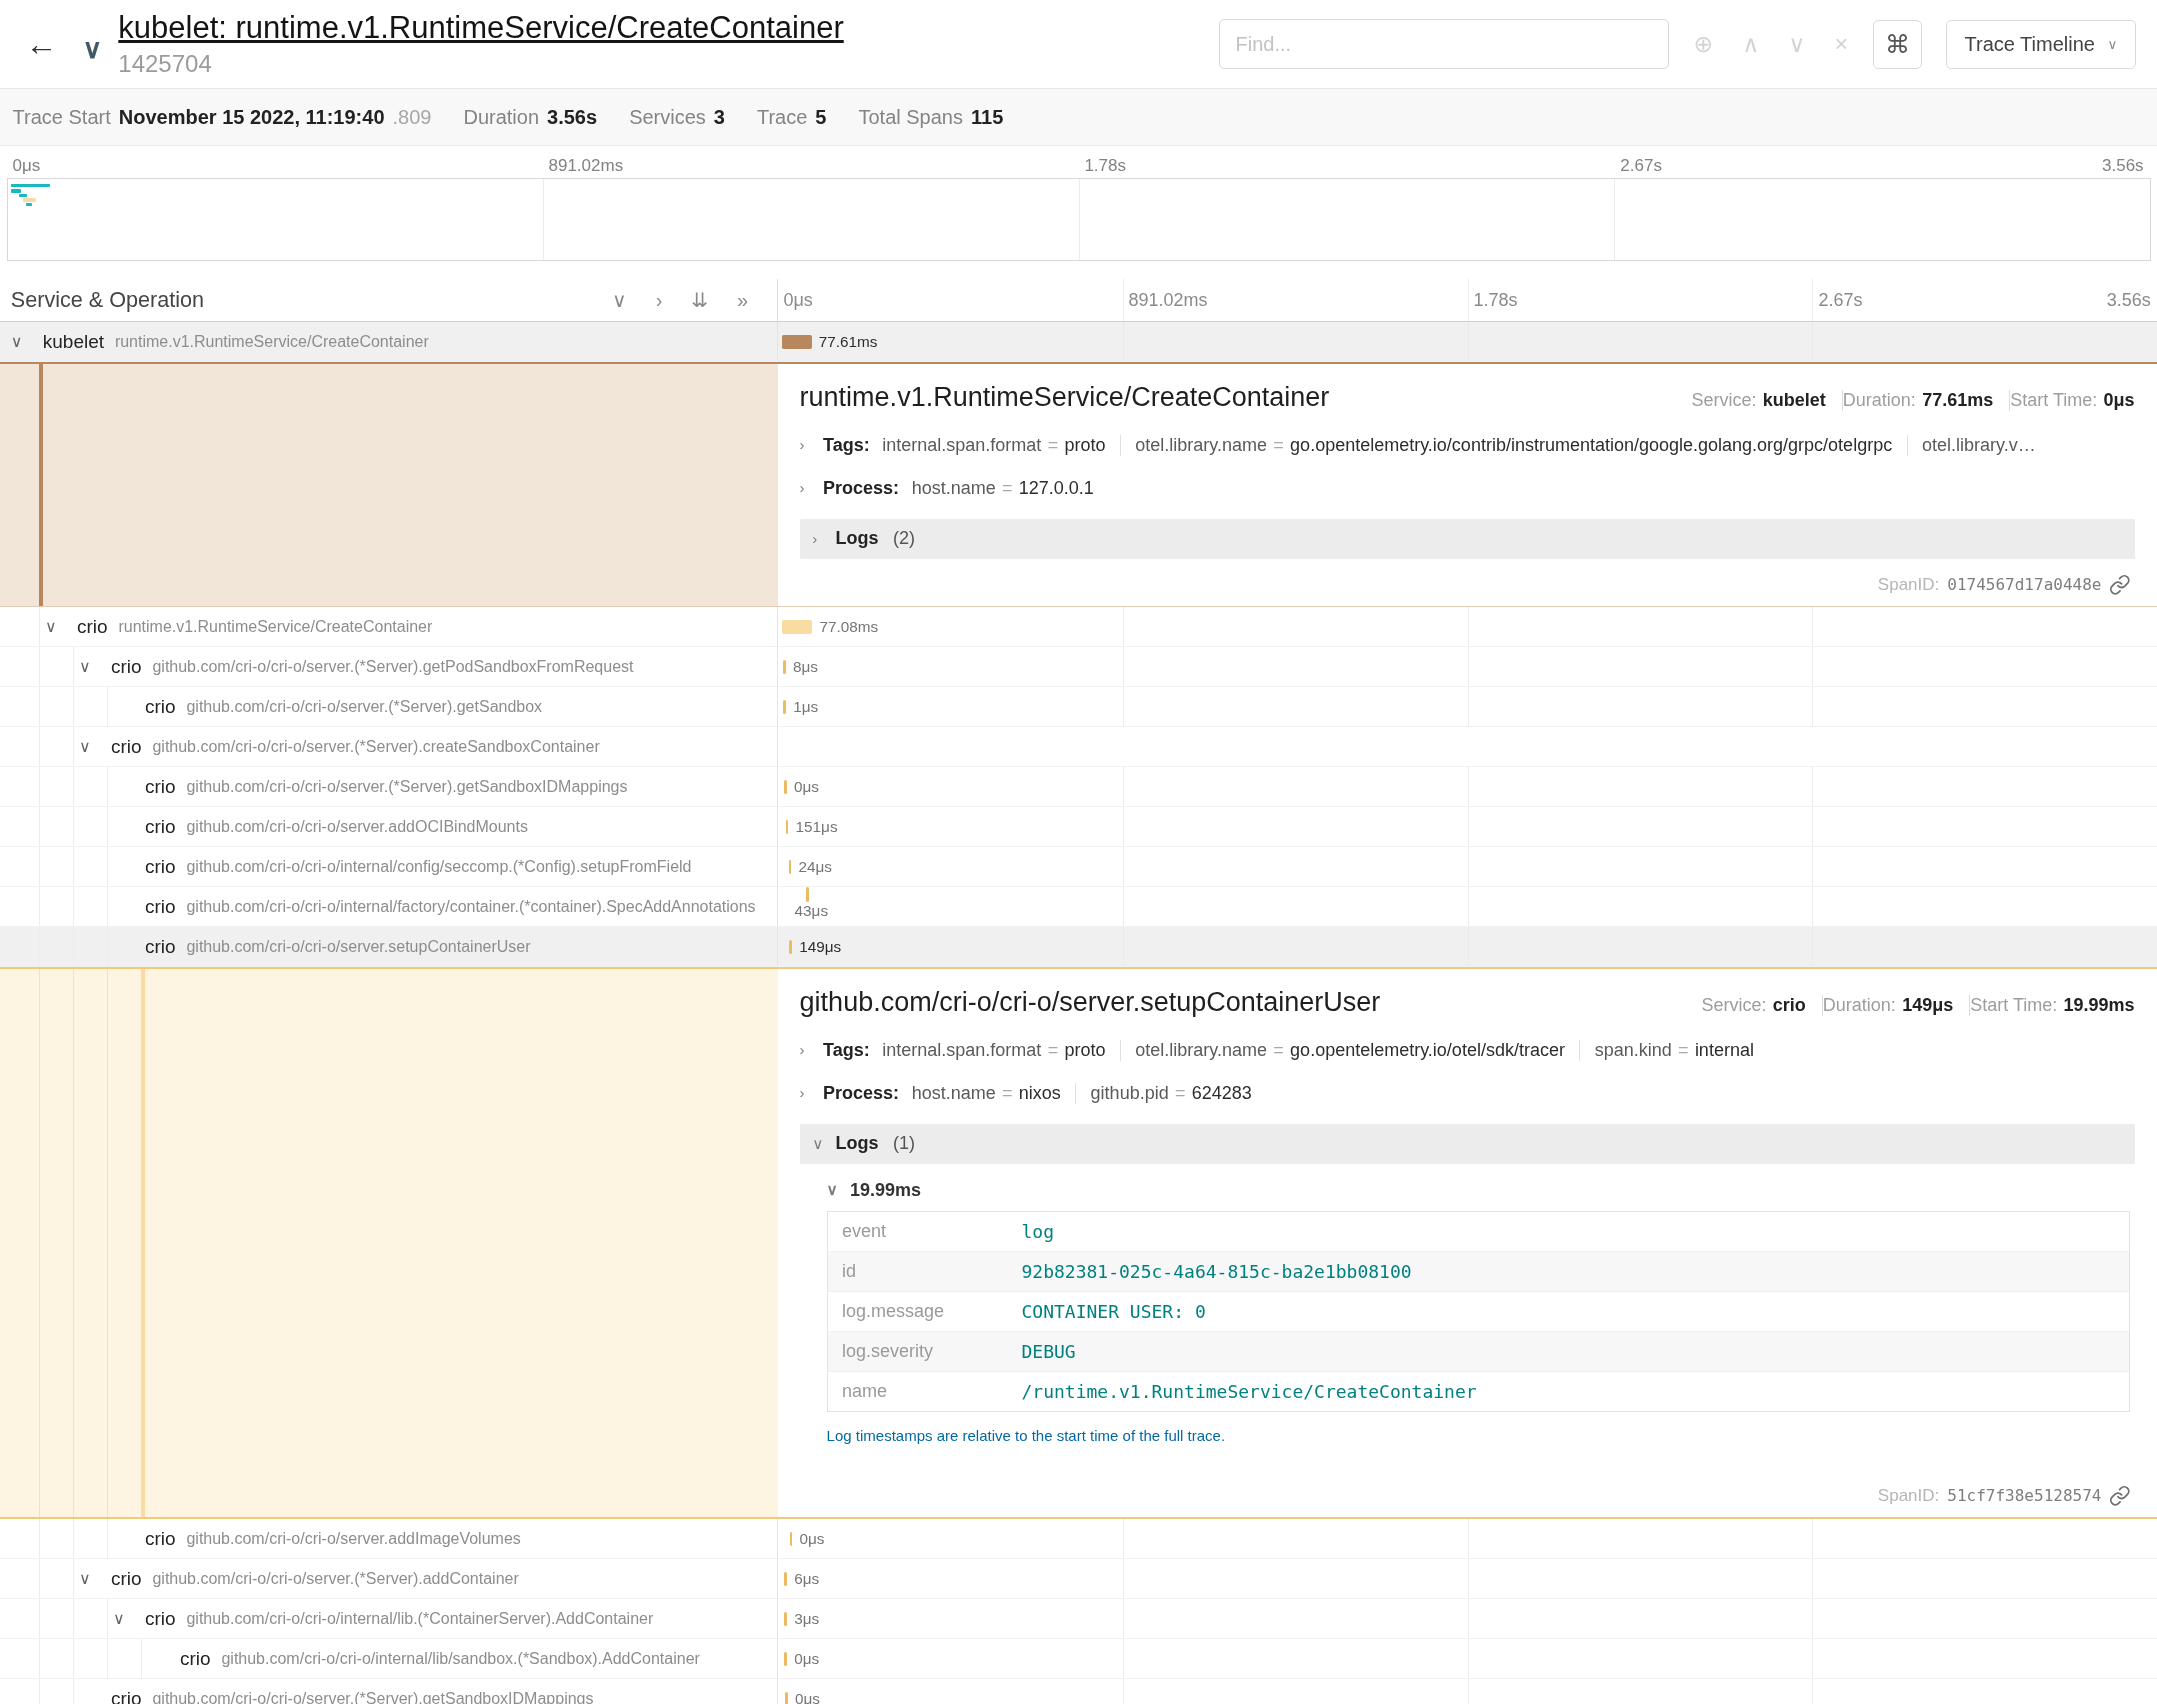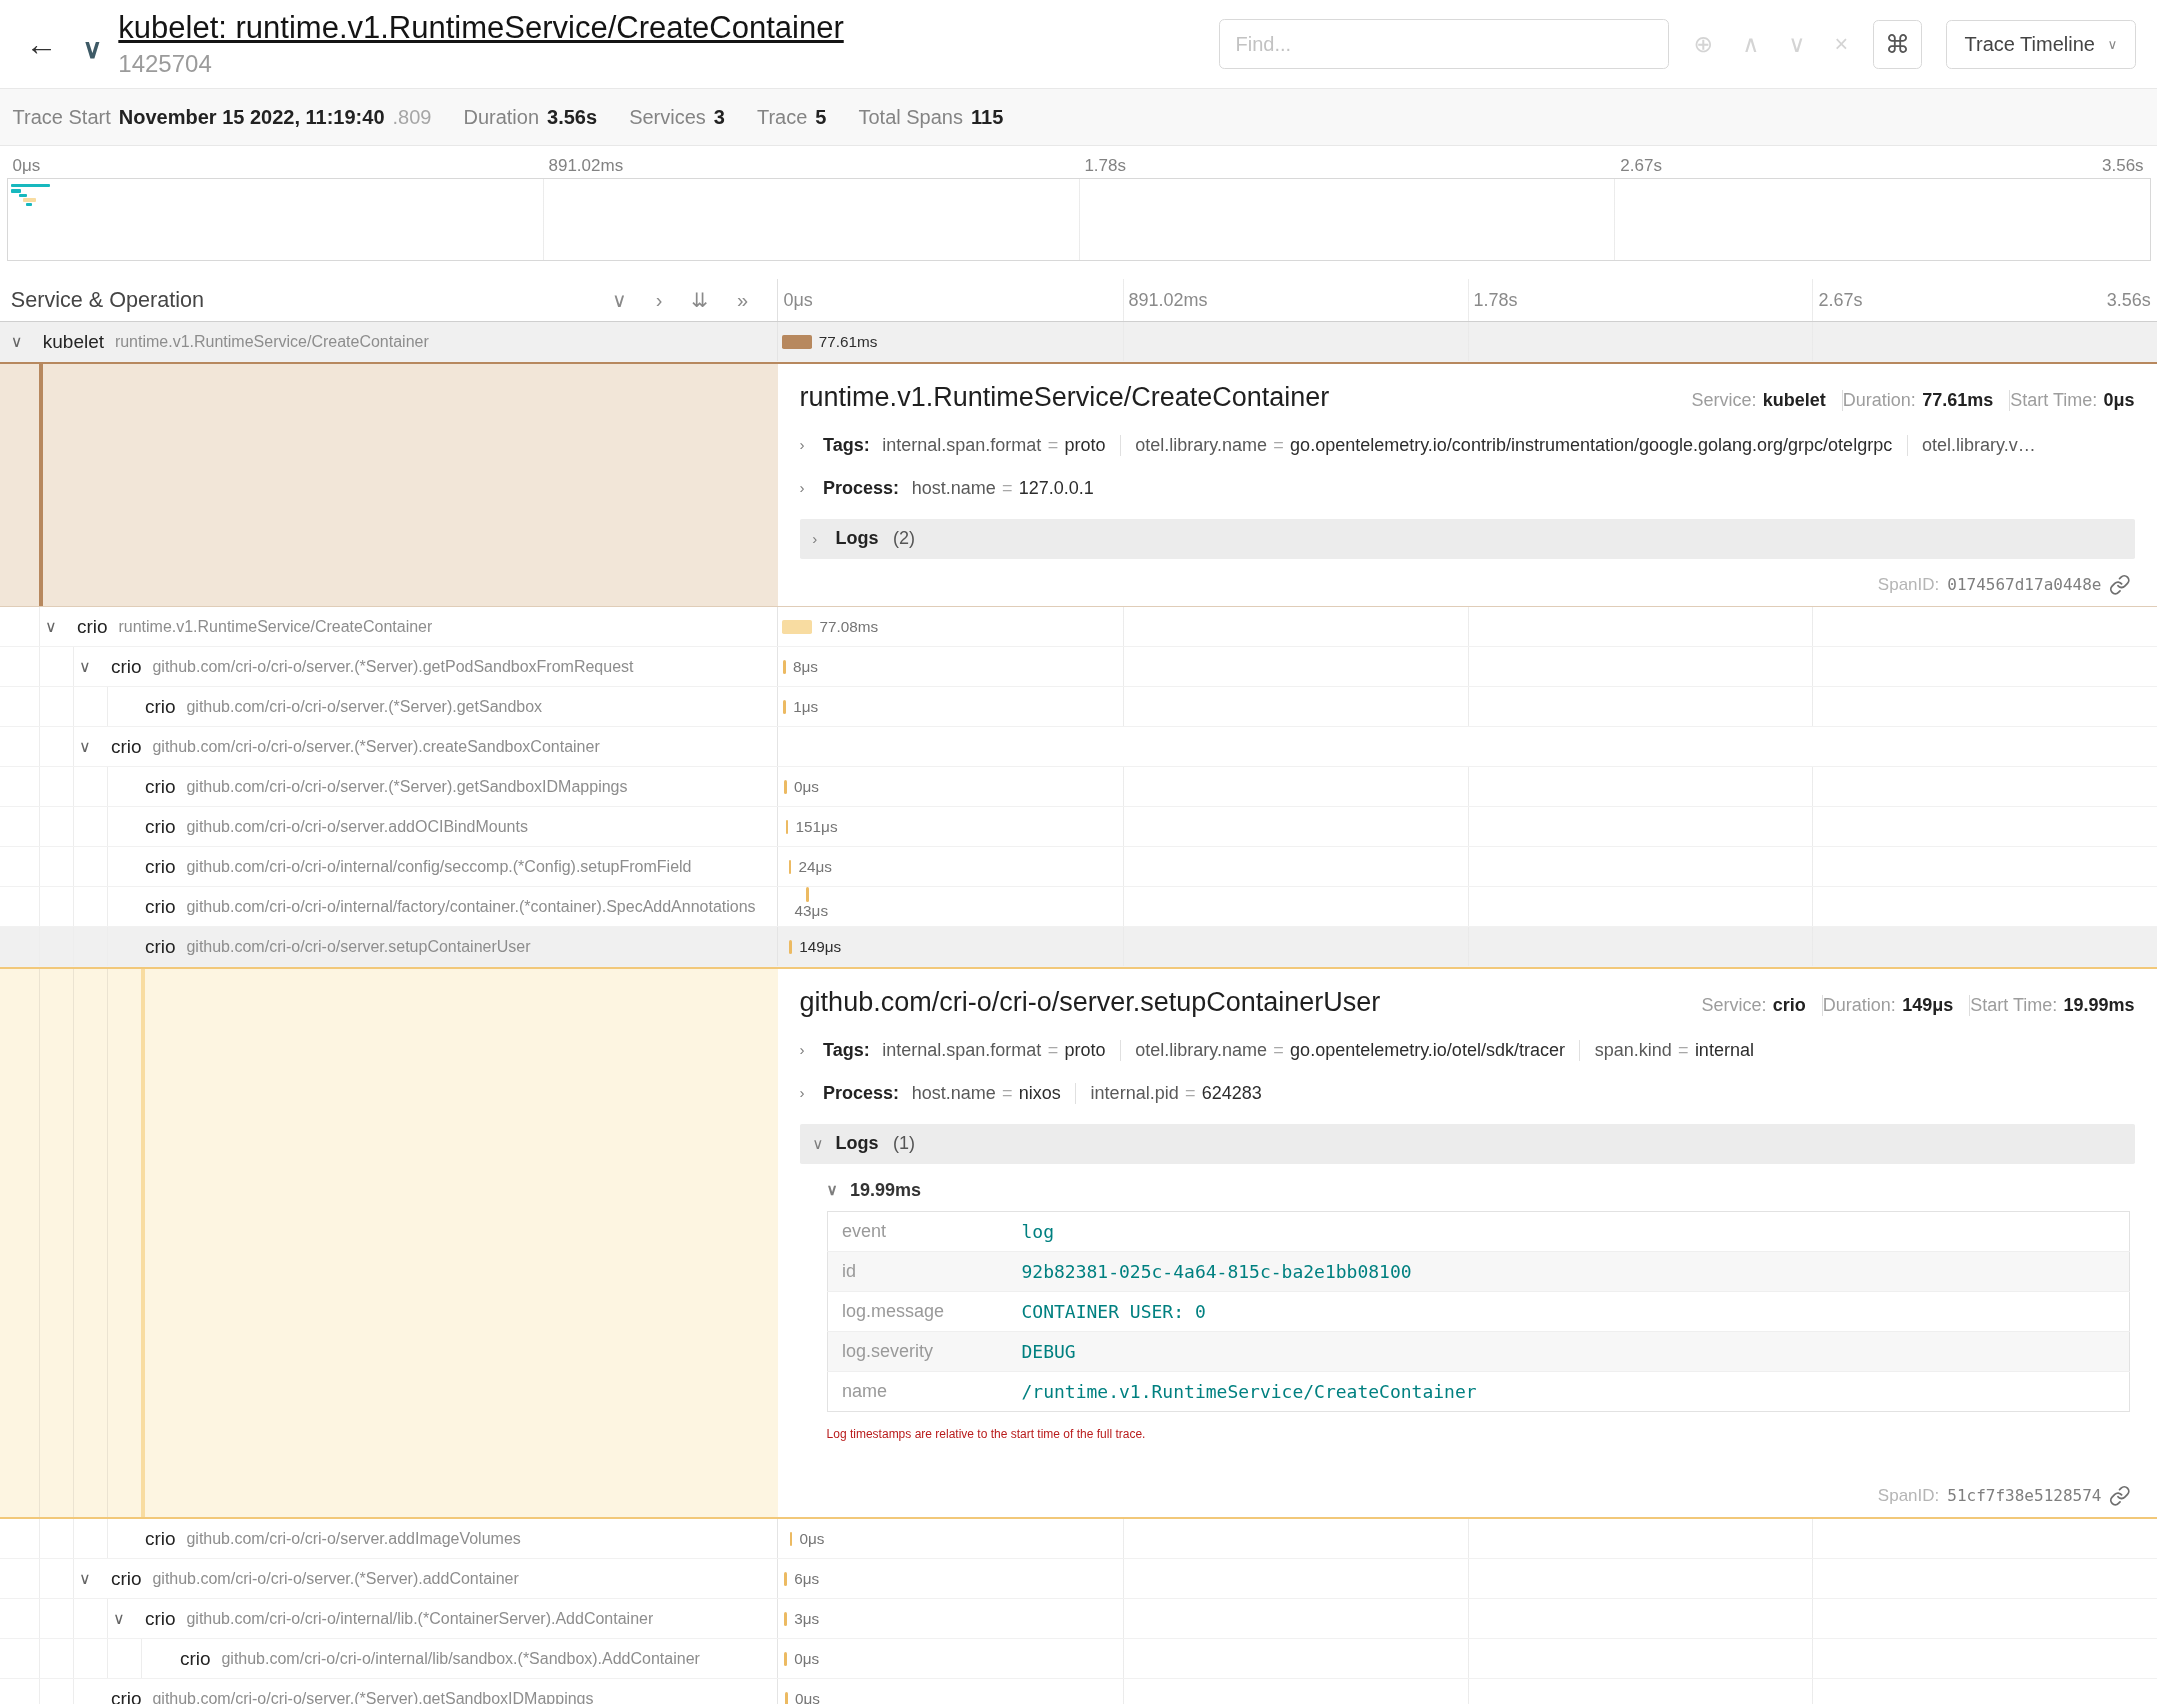--- a/index.html
+++ b/index.html
@@ -100,21 +100,21 @@
     padding:0 12.6px;font-size:18px;border-radius:1.8px;cursor:pointer;}
   .logs-count{color:#555;margin-left:1.8px;font-weight:normal;}
   .logs-body{min-height:0;}
   .log-entry-head{margin:16px 0 10.8px 27px;font-size:18px;font-weight:bold;color:#333;display:flex;align-items:center;cursor:pointer;}
   .log-table{margin-left:27px;width:calc(100% - 32px);border:0.9px solid #e2e2e2;border-collapse:collapse;}
   .log-table td{height:40px;font-size:18px;border-bottom:0.9px solid #efefef;padding:0 14.4px;}
   .log-table tr:last-child td{border-bottom:none;}
   .log-table tr:nth-child(even){background:#f7f7f7;}
   .lk{width:180px;color:#9a9a9a;}
   .lv{font-family:"DejaVu Sans Mono",monospace;font-size:17px;color:#008080;}
-  .logs-note{margin:14.4px 0 0 27px;font-size:12px;color:#b91c1c;}
+  .logs-note{margin:14.4px 0 0 27px;font-size:15px;color:#0369a1;}
   .detail-footer{margin-top:auto;display:flex;justify-content:flex-end;align-items:center;gap:8px;
     padding:12.6px 3.6px 10.8px 0;font-size:17px;}
   .spanid-label{color:#b5b5b5;}
   .spanid-value{color:#7e7e7e;font-family:"DejaVu Sans Mono",monospace;font-size:16px;}
   .link-icon{color:#6f6f6f;cursor:pointer;}
 </style>
 </head>
 <body>
 
 <div class="app">
@@ -423,21 +423,21 @@
               <span class="kv"><span class="k">internal.span.format</span><span class="eq">=</span><span class="v">proto</span></span>
               <span class="kv"><span class="k">otel.library.name</span><span class="eq">=</span><span class="v">go.opentelemetry.io/otel/sdk/tracer</span></span>
               <span class="kv"><span class="k">span.kind</span><span class="eq">=</span><span class="v">internal</span></span>
             </span>
       </div>
       <div class="attr-line">
         <span class="sec-chev">›</span>
         <span class="attr-label">Process:</span>
         <span class="kv-list">
               <span class="kv"><span class="k">host.name</span><span class="eq">=</span><span class="v">nixos</span></span>
-              <span class="kv"><span class="k">internal.pid</span><span class="eq">=</span><span class="v">624283</span></span>
+              <span class="kv"><span class="k">github.pid</span><span class="eq">=</span><span class="v">624283</span></span>
             </span>
       </div>
       <div class="logs-bar">
         <span class="sec-chev">∨</span>
         <span class="attr-label">Logs</span>
         <span class="logs-count">(1)</span>
       </div>
       <div class="logs-body">
         <div class="log-entry-head">
           <span class="sec-chev">∨</span>

